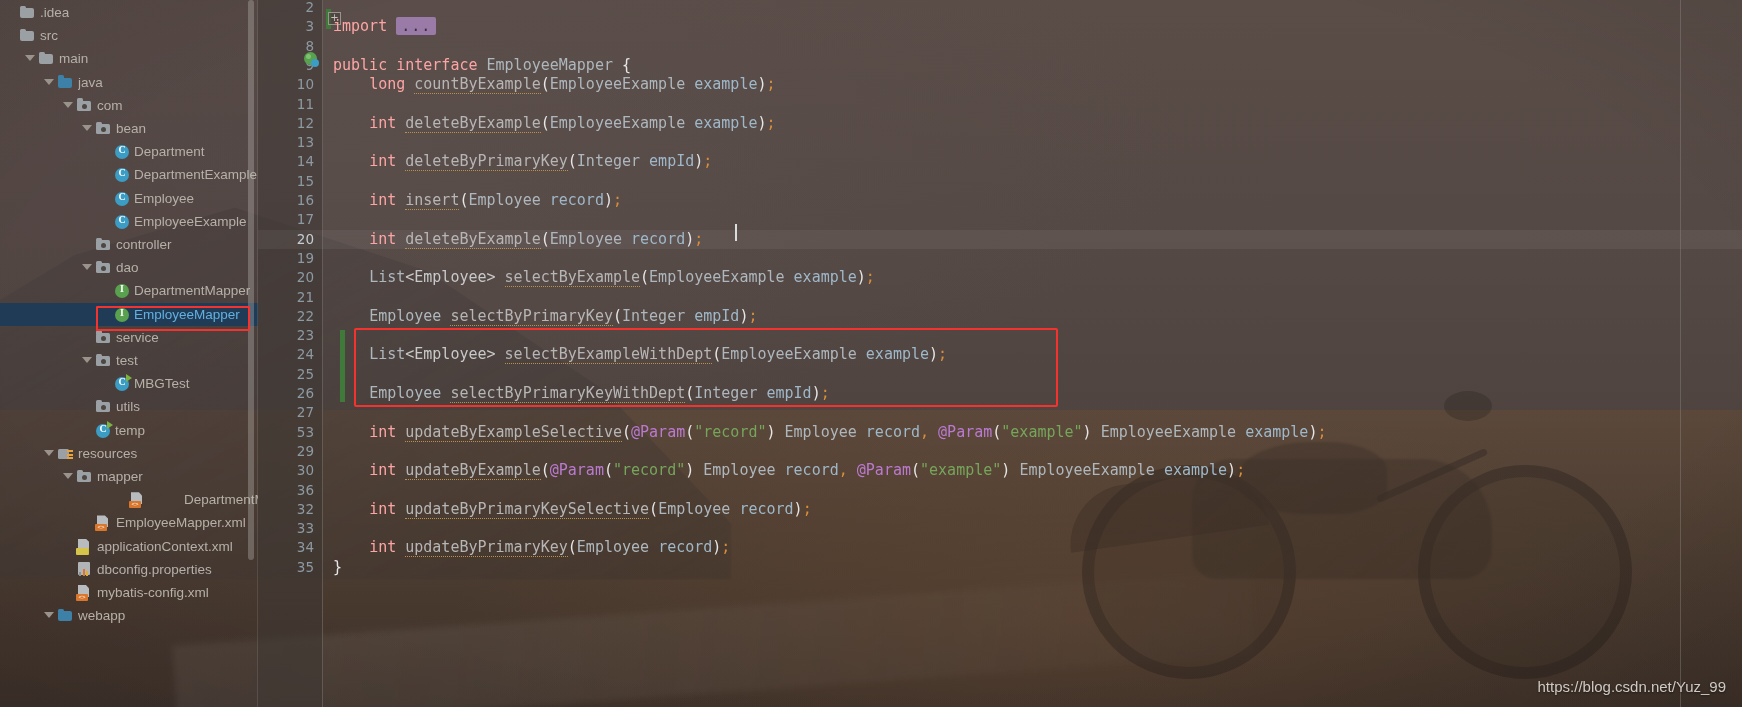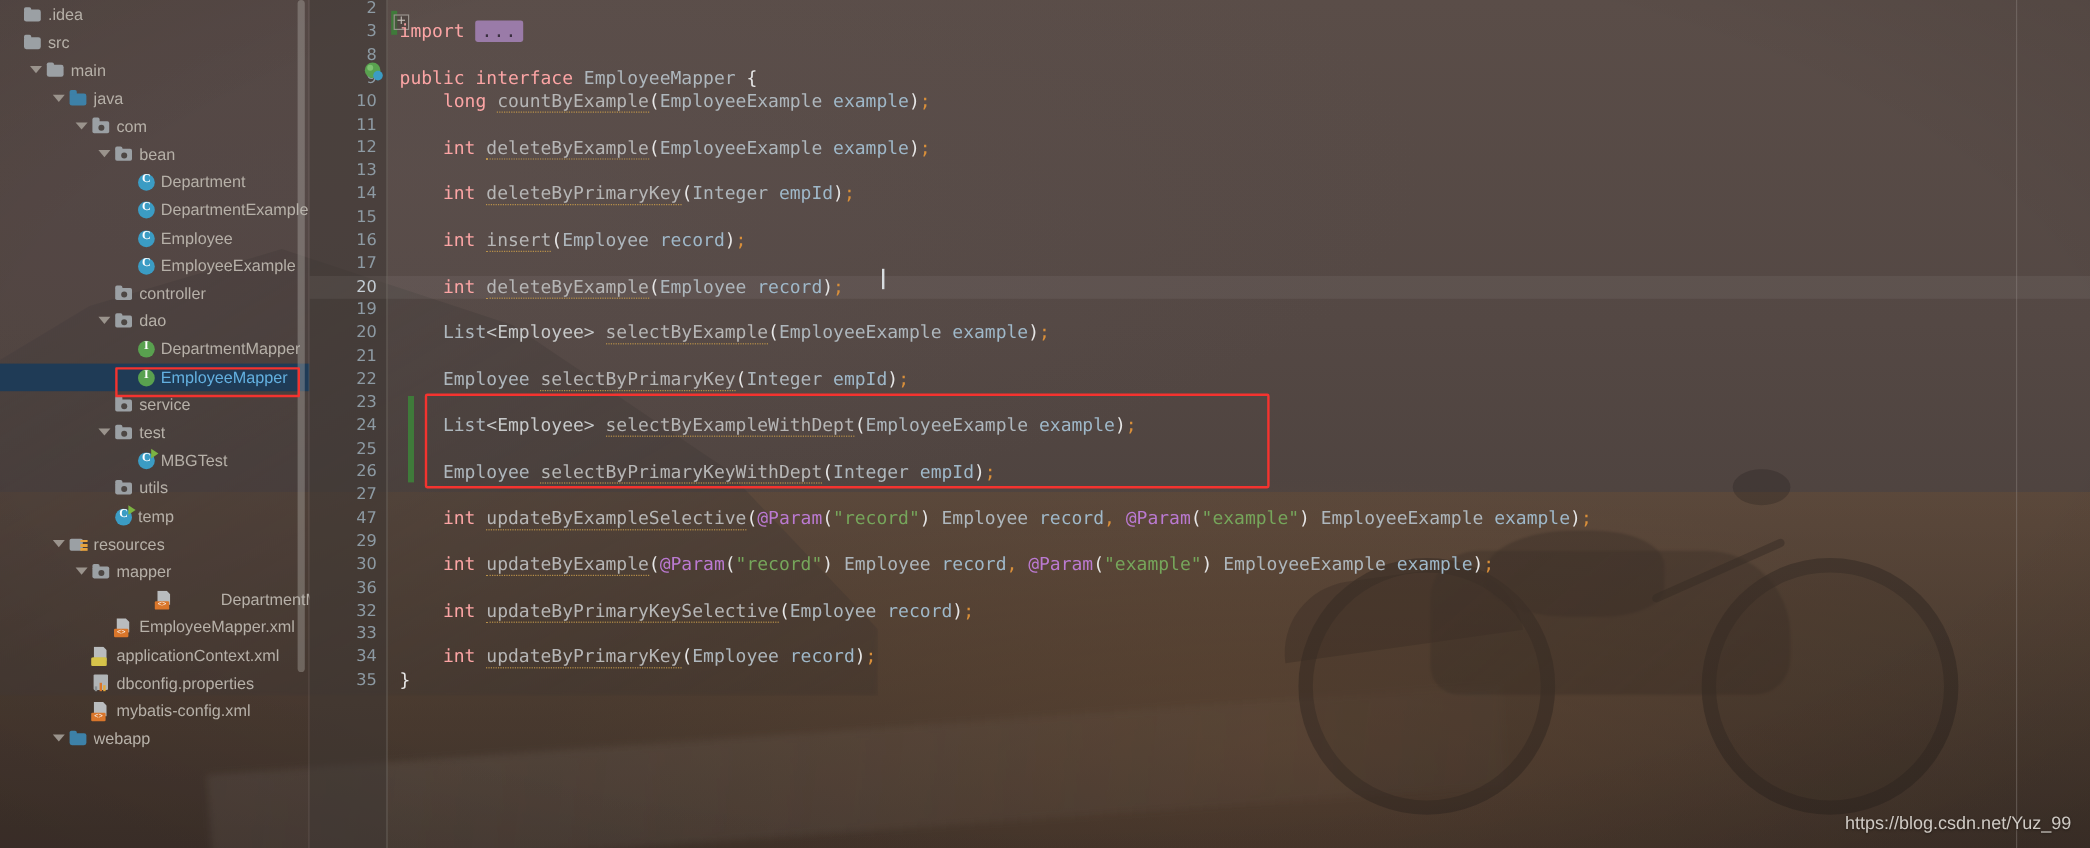--- a/index.html
+++ b/index.html
@@ -433,21 +433,21 @@
         <div class="ln cur" style="top: 229.6px;">20</div>
         <div class="ln" style="top: 248.9px;">19</div>
         <div class="ln" style="top: 268.2px;">20</div>
         <div class="ln" style="top: 287.5px;">21</div>
         <div class="ln" style="top: 306.8px;">22</div>
         <div class="ln" style="top: 326.1px;">23</div>
         <div class="ln" style="top: 345.4px;">24</div>
         <div class="ln" style="top: 364.7px;">25</div>
         <div class="ln" style="top: 384px;">26</div>
         <div class="ln" style="top: 403.3px;">27</div>
-        <div class="ln" style="top: 422.6px;">47</div>
+        <div class="ln" style="top: 422.6px;">53</div>
         <div class="ln" style="top: 441.9px;">29</div>
         <div class="ln" style="top: 461.2px;">30</div>
         <div class="ln" style="top: 480.5px;">36</div>
         <div class="ln" style="top: 499.8px;">32</div>
         <div class="ln" style="top: 519.1px;">33</div>
         <div class="ln" style="top: 538.4px;">34</div>
         <div class="ln" style="top: 557.7px;">35</div>
       </div>
     <div class="gut-icon" style="top:52px">
       <div class="iface-gut"></div>

